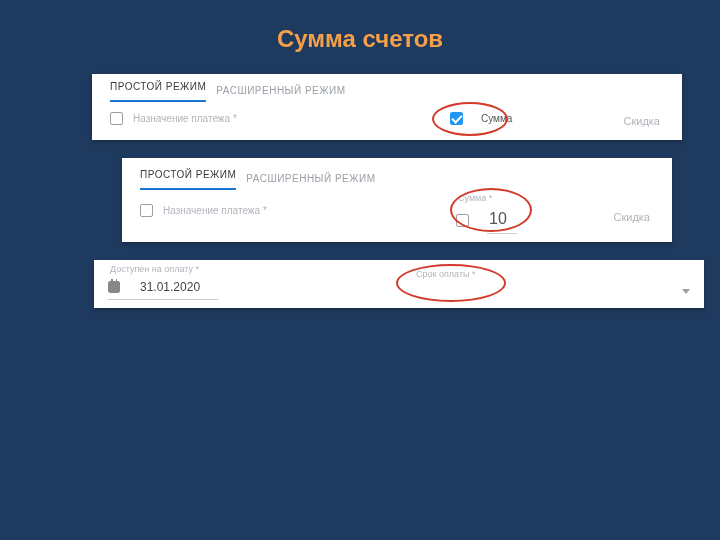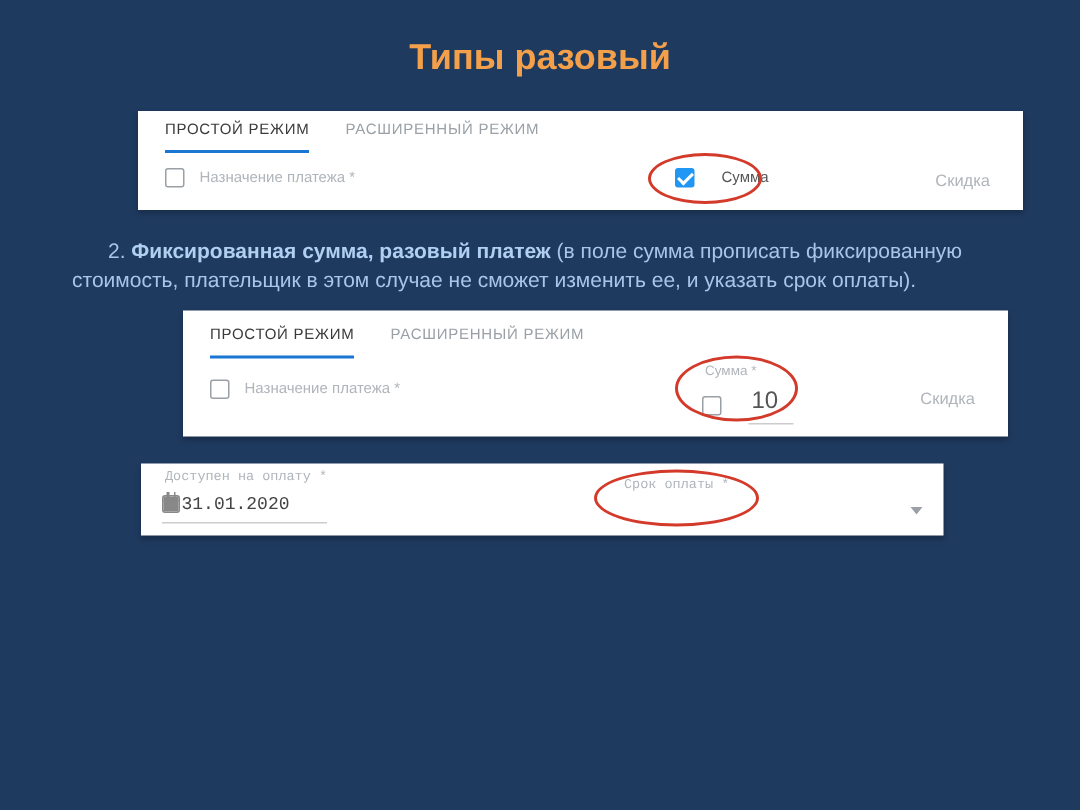--- a/index.html
+++ b/index.html
@@ -36,25 +36,26 @@
     position: relative;
     margin: 8px auto 18px auto;
     color: #555;
     font-size: 12px;
   }
 
   
   .panel1 { width: 590px; height: 66px; margin-left: 52px; }
   .tabs {
     display: flex;
-    gap: 24px;
+    gap: 10px;
     padding: 6px 18px 0 18px;
     font-size: 10px;
     letter-spacing: .5px;
     color: #9aa0a6;
+    align-items: center;
   }
   .tab-active {
     color: #3a3a3a;
     border-bottom: 2px solid #1976d2;
     padding-bottom: 6px;
   }
   .row1 {
     display: flex;
     align-items: center;
     padding: 10px 18px 0 18px;
@@ -105,36 +106,36 @@
   .panel2 { width: 550px; height: 84px; margin-left: 82px; }
   .tabs2 { padding: 10px 18px 0 18px; }
   .row2body {
     display: flex;
     align-items: center;
     padding: 14px 18px 0 18px;
     position: relative;
   }
   .sumgroup2 {
     position: absolute;
-    left: 346px; top: 2px;
+    left: 334px; top: 2px;
     width: 70px;
     text-align: left;
   }
   .sumgroup2 .sm { color: #b0b5bb; font-size: 9px; display:block; margin-bottom:4px; padding-left:2px;}
   .sumgroup2 .valline { display:flex; align-items:center; gap:8px; }
   .sumgroup2 .val { color:#555; font-size:16px; border-bottom:1px solid #ccc; padding:0 10px 2px 2px;}
   .skidka2 { position:absolute; right:22px; top:20px; color:#b0b5bb; font-size:11px;}
   .ring2 { width: 82px; height: 44px; left: 328px; top: 30px; }
 
   
-  .panel3 { width: 535px; height: 48px; margin-left: 54px; padding:0;font-family:Liberation Mono, monospace; }
+  .panel3 { width: 610px; height: 48px; margin-left: 54px; padding:0; }
   .p3row { display:flex; align-items:flex-end; height:100%; padding: 0 14px 8px 14px; position:relative;}
   .datefield { display:flex; flex-direction:column; }
   .datefield .sm { color:#b0b5bb; font-size:9px; margin-bottom:3px; padding-left:2px;}
-  .datefield .valline { display:flex; align-items:center; gap:1px; border-bottom:1px solid #ccc; padding:0 18px 3px 0;}
+  .datefield .valline { display:flex; align-items:center; gap:20px; border-bottom:1px solid #ccc; padding:0 18px 3px 0;}
   .cal-icon {
     width:12px; height:12px;
     display:inline-block;
     background:
       linear-gradient(#888,#888) 0 2px/100% 1.5px no-repeat,
       linear-gradient(#888,#888) 0 0/100% 100% no-repeat;
     mask: none;
     border:1.2px solid #888; border-radius:2px;
     position:relative;
   }
@@ -148,43 +149,40 @@
     position:absolute; right:14px; bottom:14px;
     width:0;height:0;border-left:4px solid transparent;border-right:4px solid transparent;border-top:5px solid #9aa0a6;
   }
   .ring3 { width: 110px; height: 38px; left: 302px; top: 4px; }
 
 </style>
 </head>
 <body>
 
 <div class="slide">
-  <div class="title">Типы разовый</div>
+  <div class="title">Сумма счетов</div>
 
 
   <div class="panel panel1">
     <div class="tabs">
       <span class="tab-active">ПРОСТОЙ РЕЖИМ</span>
       <span>РАСШИРЕННЫЙ РЕЖИМ</span>
     </div>
     <div class="row1">
       <span class="chkbox"></span>
       <span class="field-label">Назначение платежа *</span>
       <div class="sumgroup1">
         <span class="chkbox on"></span>
         <span class="field-label" style="color:#555">Сумма</span>
       </div>
       <span class="right-labels">Скидка</span>
     </div>
     <div class="red-ring ring1"></div>
   </div>
 
-  <p class="para">
-    <span class="num">2. </span><span class="strong">Фиксированная сумма, разовый платеж</span><span> (в поле сумма прописать фиксированную стоимость, плательщик в этом случае не сможет изменить ее, и указать срок оплаты).</span>
-  </p>
 
   <div class="panel panel2">
     <div class="tabs tabs2">
       <span class="tab-active">ПРОСТОЙ РЕЖИМ</span>
       <span>РАСШИРЕННЫЙ РЕЖИМ</span>
     </div>
     <div class="row2body">
       <span class="chkbox"></span>
       <span class="field-label">Назначение платежа *</span>
       <div class="sumgroup2">

